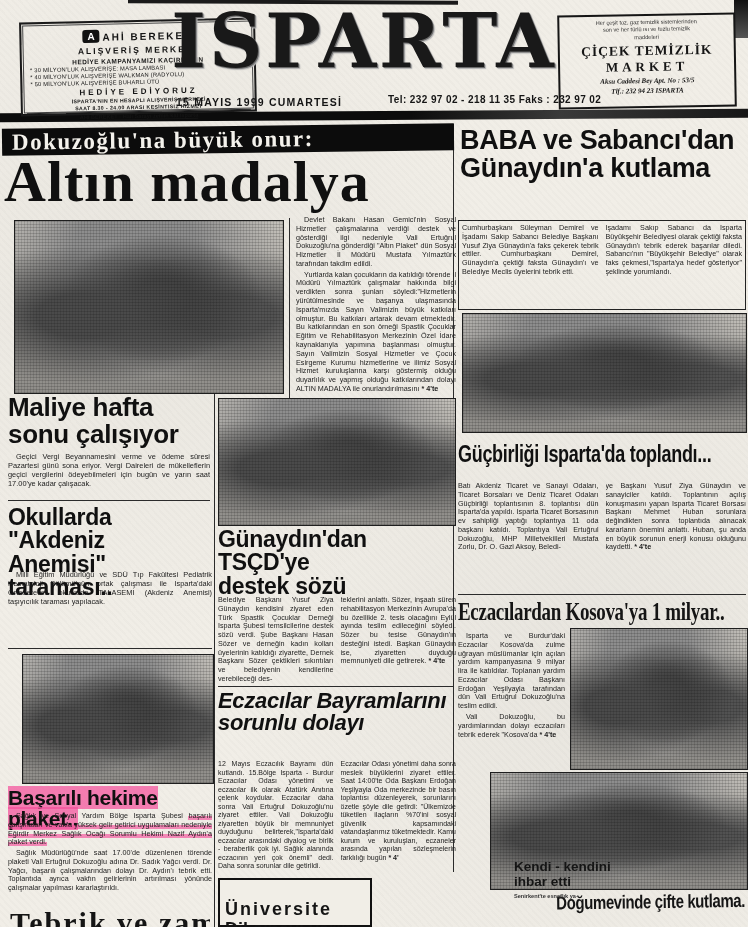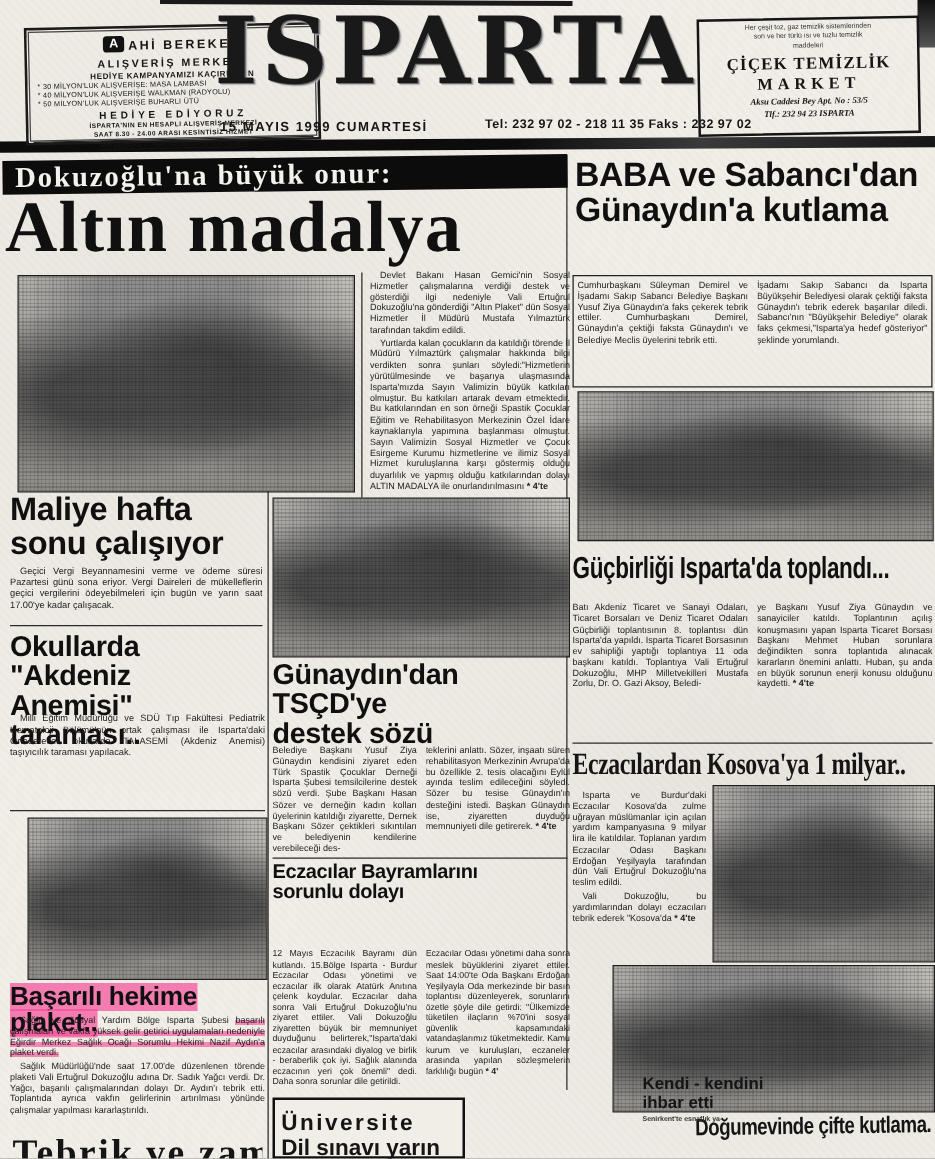--- a/index.html
+++ b/index.html
@@ -68,21 +68,21 @@
   .body p{margin:0 0 2px 0;text-indent:8px;}
   .more{font-weight:bold;white-space:nowrap;}
   .twocol{display:flex;gap:7px;}
   .twocol > div{flex:1;overflow:hidden;}
   .boxed{border:1px solid #222;padding:3px;box-sizing:border-box;}
   
   .mark-head{background:linear-gradient(rgba(244,80,155,.72),rgba(244,80,155,.72));
     box-decoration-break:clone;}
   .mark-under{background:linear-gradient(transparent 52%, rgba(244,80,155,.65) 52%, rgba(244,80,155,.65) 96%, transparent 96%);
     box-decoration-break:clone;}
-  .uni-box{border:2px solid #111;padding:9px 5px;box-sizing:border-box;background:#f1eee7;}
+  .uni-box{border:2px solid #111;padding:20px 5px;box-sizing:border-box;background:#f1eee7;}
   .uni-box .u1{font-weight:bold;font-size:18px;letter-spacing:2px;line-height:1.1;}
   .uni-box .u2{font-weight:bold;font-size:18px;letter-spacing:0px;line-height:1.1;white-space:nowrap;}
   .uni-box .up{font-size:5.8px;color:#333;margin-top:2px;white-space:nowrap;}
   .kendi1{font-weight:bold;font-size:13.5px;line-height:1.1;white-space:nowrap;}
   .kendi-p{font-size:5.6px;font-weight:bold;color:#333;margin-top:3px;}
   .caption{font-weight:bold;font-size:15px;letter-spacing:-.4px;white-space:nowrap;
     transform:rotate(-.8deg) scaleY(1.25);transform-origin:left top;}
   .tebrik{font-family:"Liberation Serif",serif;font-weight:bold;font-size:30px;white-space:nowrap;letter-spacing:2px;}
   .clip{overflow:hidden;}
 </style>
@@ -189,21 +189,21 @@
   <div class="abs ph" style="left:218px;top:398px;width:236px;height:126px;"></div>
   <div class="abs hl-sans" style="left:218px;top:528px;width:240px;font-size:23px;">
     <div>Günaydın'dan TSÇD'ye</div>
     <div>destek sözü</div>
   </div>
   <div class="abs body twocol" style="left:218px;top:596px;width:238px;height:88px;">
     <div>Belediye Başkanı Yusuf Ziya Günaydın kendisini ziyaret eden Türk Spastik Çocuklar Derneği Isparta Şubesi temsilcilerine destek sözü verdi. Şube Başkanı Hasan Sözer ve derneğin kadın kolları üyelerinin katıldığı ziyarette, Dernek Başkanı Sözer çektikleri sıkıntıları ve belediyenin kendilerine verebileceği des-</div>
     <div><span>teklerini anlattı. Sözer, inşaatı süren rehabilitasyon Merkezinin Avrupa'da bu özellikle 2. tesis olacağını Eylül ayında teslim edileceğini söyledi. Sözer bu tesise Günaydın'ın desteğini istedi. Başkan Günaydın ise, ziyaretten duyduğu memnuniyeti dile getirerek.</span> <span class="more">* 4'te</span></div>
   </div>
   <div class="abs hrule" style="left:218px;top:686px;width:236px;"></div>
-  <div class="abs hl-sans" style="left:218px;top:690px;width:244px;font-size:16px;">
+  <div class="abs hl-sans" style="left:218px;top:690px;width:244px;font-size:22px;font-style:italic;">
     <div>Eczacılar Bayramlarını</div>
     <div>sorunlu dolayı</div>
   </div>
   <div class="abs body twocol" style="left:218px;top:760px;width:238px;height:114px;font-size:7px;">
     <div>12 Mayıs Eczacılık Bayramı dün kutlandı. 15.Bölge Isparta - Burdur Eczacılar Odası yönetimi ve eczacılar ilk olarak Atatürk Anıtına çelenk koydular. Eczacılar daha sonra Vali Ertuğrul Dokuzoğlu'nu ziyaret ettiler. Vali Dokuzoğlu ziyaretten büyük bir memnuniyet duyduğunu belirterek,"Isparta'daki eczacılar arasındaki diyalog ve birlik - beraberlik çok iyi. Sağlık alanında eczacının yeri çok önemli" dedi. Daha sonra sorunlar dile getirildi.</div>
     <div><span>Eczacılar Odası yönetimi daha sonra meslek büyüklerini ziyaret ettiler. Saat 14:00'te Oda Başkanı Erdoğan Yeşilyayla Oda merkezinde bir basın toplantısı düzenleyerek, sorunlarını özetle şöyle dile getirdi: "Ülkemizde tüketilen ilaçların %70'ini sosyal güvenlik kapsamındaki vatandaşlarımız tüketmektedir. Kamu kurum ve kuruluşları, eczaneler arasında yapılan sözleşmelerin farklılığı bugün</span> <span class="more">* 4'</span></div>
   </div>
   <div class="abs uni-box" style="left:218px;top:878px;width:154px;height:49px;">
     <div class="u1">Üniversite</div>
     <div class="u2">Dil sınavı yarın</div>

